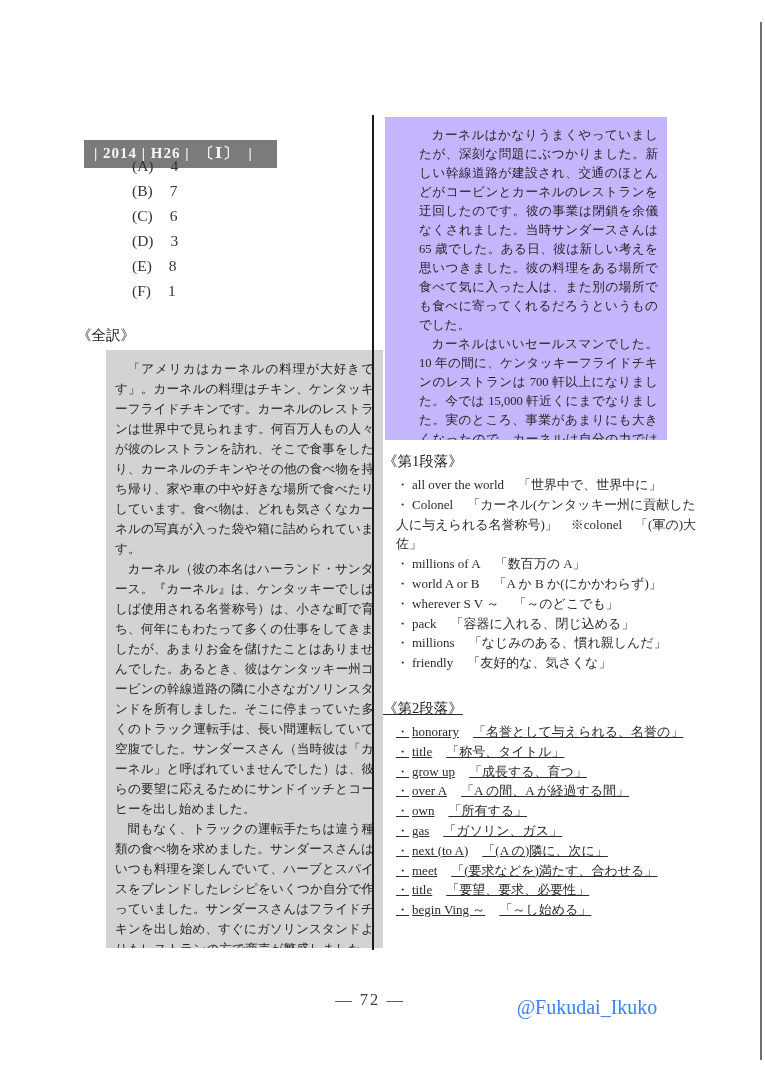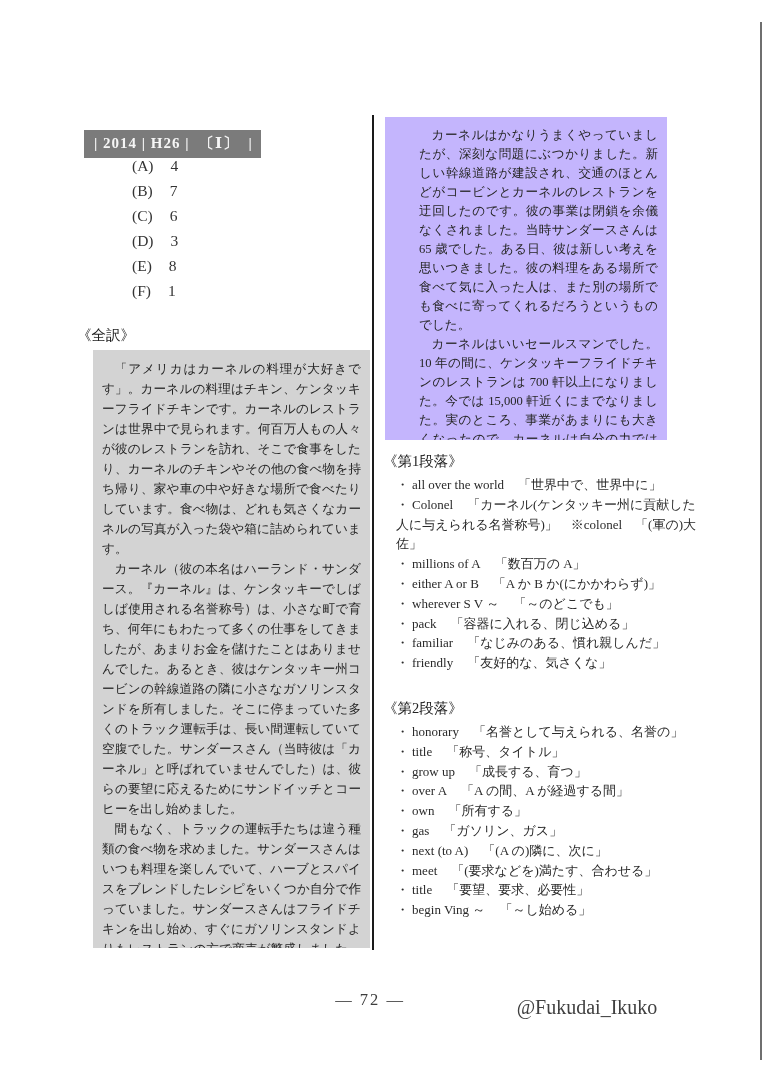--- a/index.html
+++ b/index.html
@@ -7,47 +7,47 @@
   body { font-family:"Liberation Serif","DejaVu Serif",serif; color:#2b2b2b; }
   .page {
     position:relative; width:765px; height:1080px; background:#ffffff;
     overflow:hidden;
   }
   .scan-edge {
     position:absolute; left:760px; top:22px; width:2px; height:1038px;
     background:#6f6f6f;
   }
   .badge {
-    position:absolute; left:84px; top:130px; height:28px;
+    position:absolute; left:84px; top:140px; height:28px;
     background:#7b7b7b; color:#f6f6f6; font-size:15px; font-weight:bold;
-    letter-spacing:1px; padding:4px 8px 0 10px; white-space:pre;
+    letter-spacing:1px; padding:4px 24px 0 10px; white-space:pre;
   }
   .answers { position:absolute; left:96px; top:157px; list-style:none;margin-left:36px; }
   .answers li { height:25px; font-size:15.5px; color:#333; }
   .ans-label { display:inline-block; }
   .ans-value { display:inline-block; margin-left:17px; }
   .sec-heading { position:absolute; font-size:14.5px; color:#222; }
   .zenyaku-h { left:77px; top:326px; }
   .tbox {
     position:absolute; background:#d3d3d3; padding:9px 9px;
     font-size:12.6px; line-height:20px; text-align:justify; color:#262626;
     overflow:hidden;
   }
-  .tbox-left  { left:93px;  top:350px; width:277px; height:598px; }
+  .tbox-left  { left:106px;  top:350px; width:277px; height:598px; }
   .tbox-right { left:385px; top:117px; width:282px; height:323px; line-height:19px; }
   .tbox p { text-indent:1em; margin:0; }
   .divider {
     position:absolute; left:372px; top:115px; width:2px; height:835px;
     background:#1a1a1a;
   }
   .vocab-wrap { position:absolute; left:383px; top:452px; width:325px; }
   .vocab-heading { font-size:14.5px; color:#222; margin-bottom:4px; }
   .vocab-list { list-style:none; padding-left:13px; margin-bottom:0; }
   .vocab-list li { font-size:13px; line-height:19.8px; color:#2a2a2a; }
-  .vocab-section + .vocab-section { margin-top:26px; }
+  .vocab-section + .vocab-section { margin-top:26px;text-decoration:underline; }
   .bullet { margin-right:3px; }
   .term { margin-right:14px; }
   .footer-pageno {
     position:absolute; left:320px; top:990px; width:100px; text-align:center;
     font-size:16.5px; color:#3d3d3d; letter-spacing:2px;
   }
   .footer-handle {
     position:absolute; left:487px; top:996px; width:200px; text-align:center;
     font-size:20px; color:#8f8f8f;
   }
@@ -85,24 +85,24 @@
       <p class="tpara">カーネルはいいセールスマンでした。10 年の間に、ケンタッキーフライドチキンのレストランは 700 軒以上になりました。今では 15,000 軒近くにまでなりました。実のところ、事業があまりにも大きくなったので、カーネルは自分の力ではどうすることもできず、事業家のグループに売却して、彼らは継続してうまく経営しています。</p>
     </div>
 
   <div class="vocab-wrap">
     <div class="vocab-section">
       <div class="vocab-heading">《第1段落》</div>
       <ul class="vocab-list">
           <li><span class="bullet">・</span><span class="term">all over the world</span><span class="def">「世界中で、世界中に」</span></li>
           <li><span class="bullet">・</span><span class="term">Colonel</span><span class="def">「カーネル(ケンタッキー州に貢献した人に与えられる名誉称号)」　※colonel　「(軍の)大佐」</span></li>
           <li><span class="bullet">・</span><span class="term">millions of A</span><span class="def">「数百万の A」</span></li>
-          <li><span class="bullet">・</span><span class="term">either A or B</span><span class="def">「A か B か(にかかわらず)」</span></li>
+          <li><span class="bullet">・</span><span class="term">world A or B</span><span class="def">「A か B か(にかかわらず)」</span></li>
           <li><span class="bullet">・</span><span class="term">wherever S V ～</span><span class="def">「～のどこでも」</span></li>
           <li><span class="bullet">・</span><span class="term">pack</span><span class="def">「容器に入れる、閉じ込める」</span></li>
-          <li><span class="bullet">・</span><span class="term">familiar</span><span class="def">「なじみのある、慣れ親しんだ」</span></li>
+          <li><span class="bullet">・</span><span class="term">millions</span><span class="def">「なじみのある、慣れ親しんだ」</span></li>
           <li><span class="bullet">・</span><span class="term">friendly</span><span class="def">「友好的な、気さくな」</span></li>
         </ul>
     </div>
     <div class="vocab-section">
       <div class="vocab-heading">《第2段落》</div>
       <ul class="vocab-list">
           <li><span class="bullet">・</span><span class="term">honorary</span><span class="def">「名誉として与えられる、名誉の」</span></li>
           <li><span class="bullet">・</span><span class="term">title</span><span class="def">「称号、タイトル」</span></li>
           <li><span class="bullet">・</span><span class="term">grow up</span><span class="def">「成長する、育つ」</span></li>
           <li><span class="bullet">・</span><span class="term">over A</span><span class="def">「A の間、A が経過する間」</span></li>
@@ -110,15 +110,15 @@
           <li><span class="bullet">・</span><span class="term">gas</span><span class="def">「ガソリン、ガス」</span></li>
           <li><span class="bullet">・</span><span class="term">next (to A)</span><span class="def">「(A の)隣に、次に」</span></li>
           <li><span class="bullet">・</span><span class="term">meet</span><span class="def">「(要求などを)満たす、合わせる」</span></li>
           <li><span class="bullet">・</span><span class="term">title</span><span class="def">「要望、要求、必要性」</span></li>
           <li><span class="bullet">・</span><span class="term">begin Ving ～</span><span class="def">「～し始める」</span></li>
         </ul>
     </div>
   </div>
 
   <div class="footer-pageno">— 72 —</div>
-  <div class="footer-handle" style="color: #404040;">@Fukudai_Ikuko</div>
+  <div class="footer-handle" style="color: #3b82f6;">@Fukudai_Ikuko</div>
 
 </div>
 
 </body></html>

